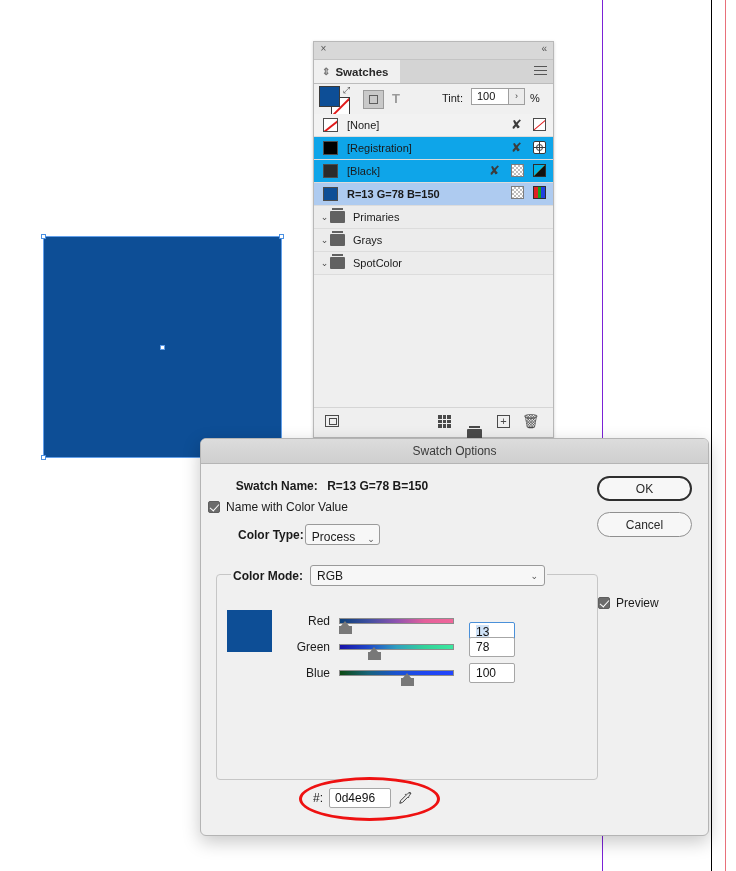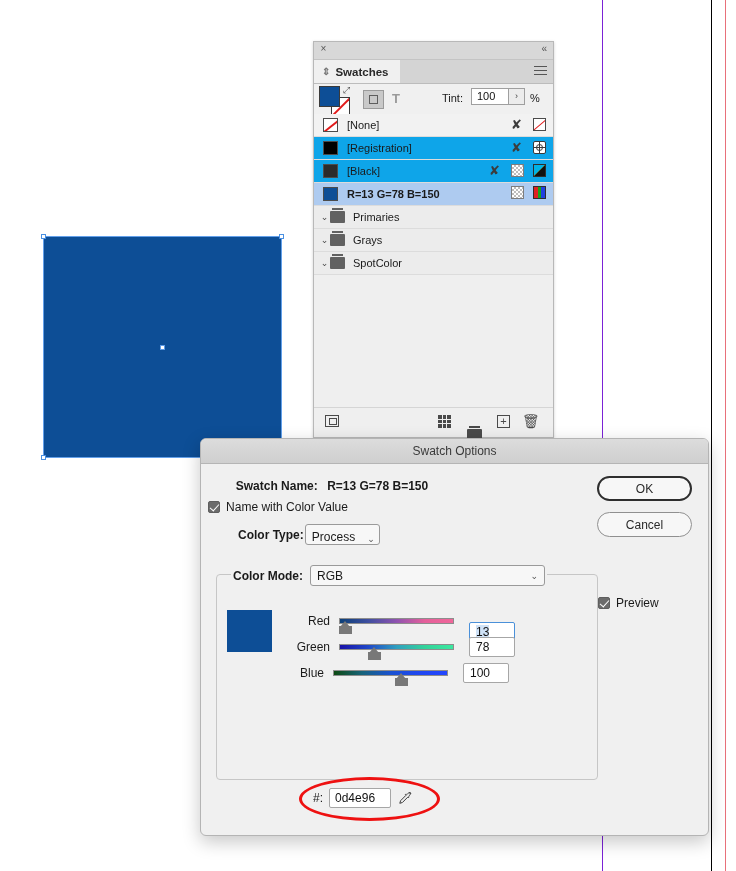--- a/index.html
+++ b/index.html
@@ -509,21 +509,21 @@
 
 <div class="slider-row" style="left:285px;top:637px;">
   <span class="sl-label">Green</span>
   <span class="sl-track">
     <i style="background:linear-gradient(to right,#1a12a8,#1f48c8,#2f9fc0,#33d39a,#3ce8a0);"></i>
     <span class="sl-thumb" style="left:29px;"></span>
   </span>
   <span class="sl-field">78</span>
 </div>
 
-<div class="slider-row" style="left:279px;top:663px;">
+<div class="slider-row" style="left:285px;top:663px;">
   <span class="sl-label">Blue</span>
   <span class="sl-track">
     <i style="background:linear-gradient(to right,#0d4a12,#17637a,#1a52d0,#1f47f0,#2246ff);"></i>
     <span class="sl-thumb" style="left:62px;"></span>
   </span>
   <span class="sl-field">100</span>
 </div>
 
 <div class="hash-row">
   <span class="hash-lbl">#:</span>

